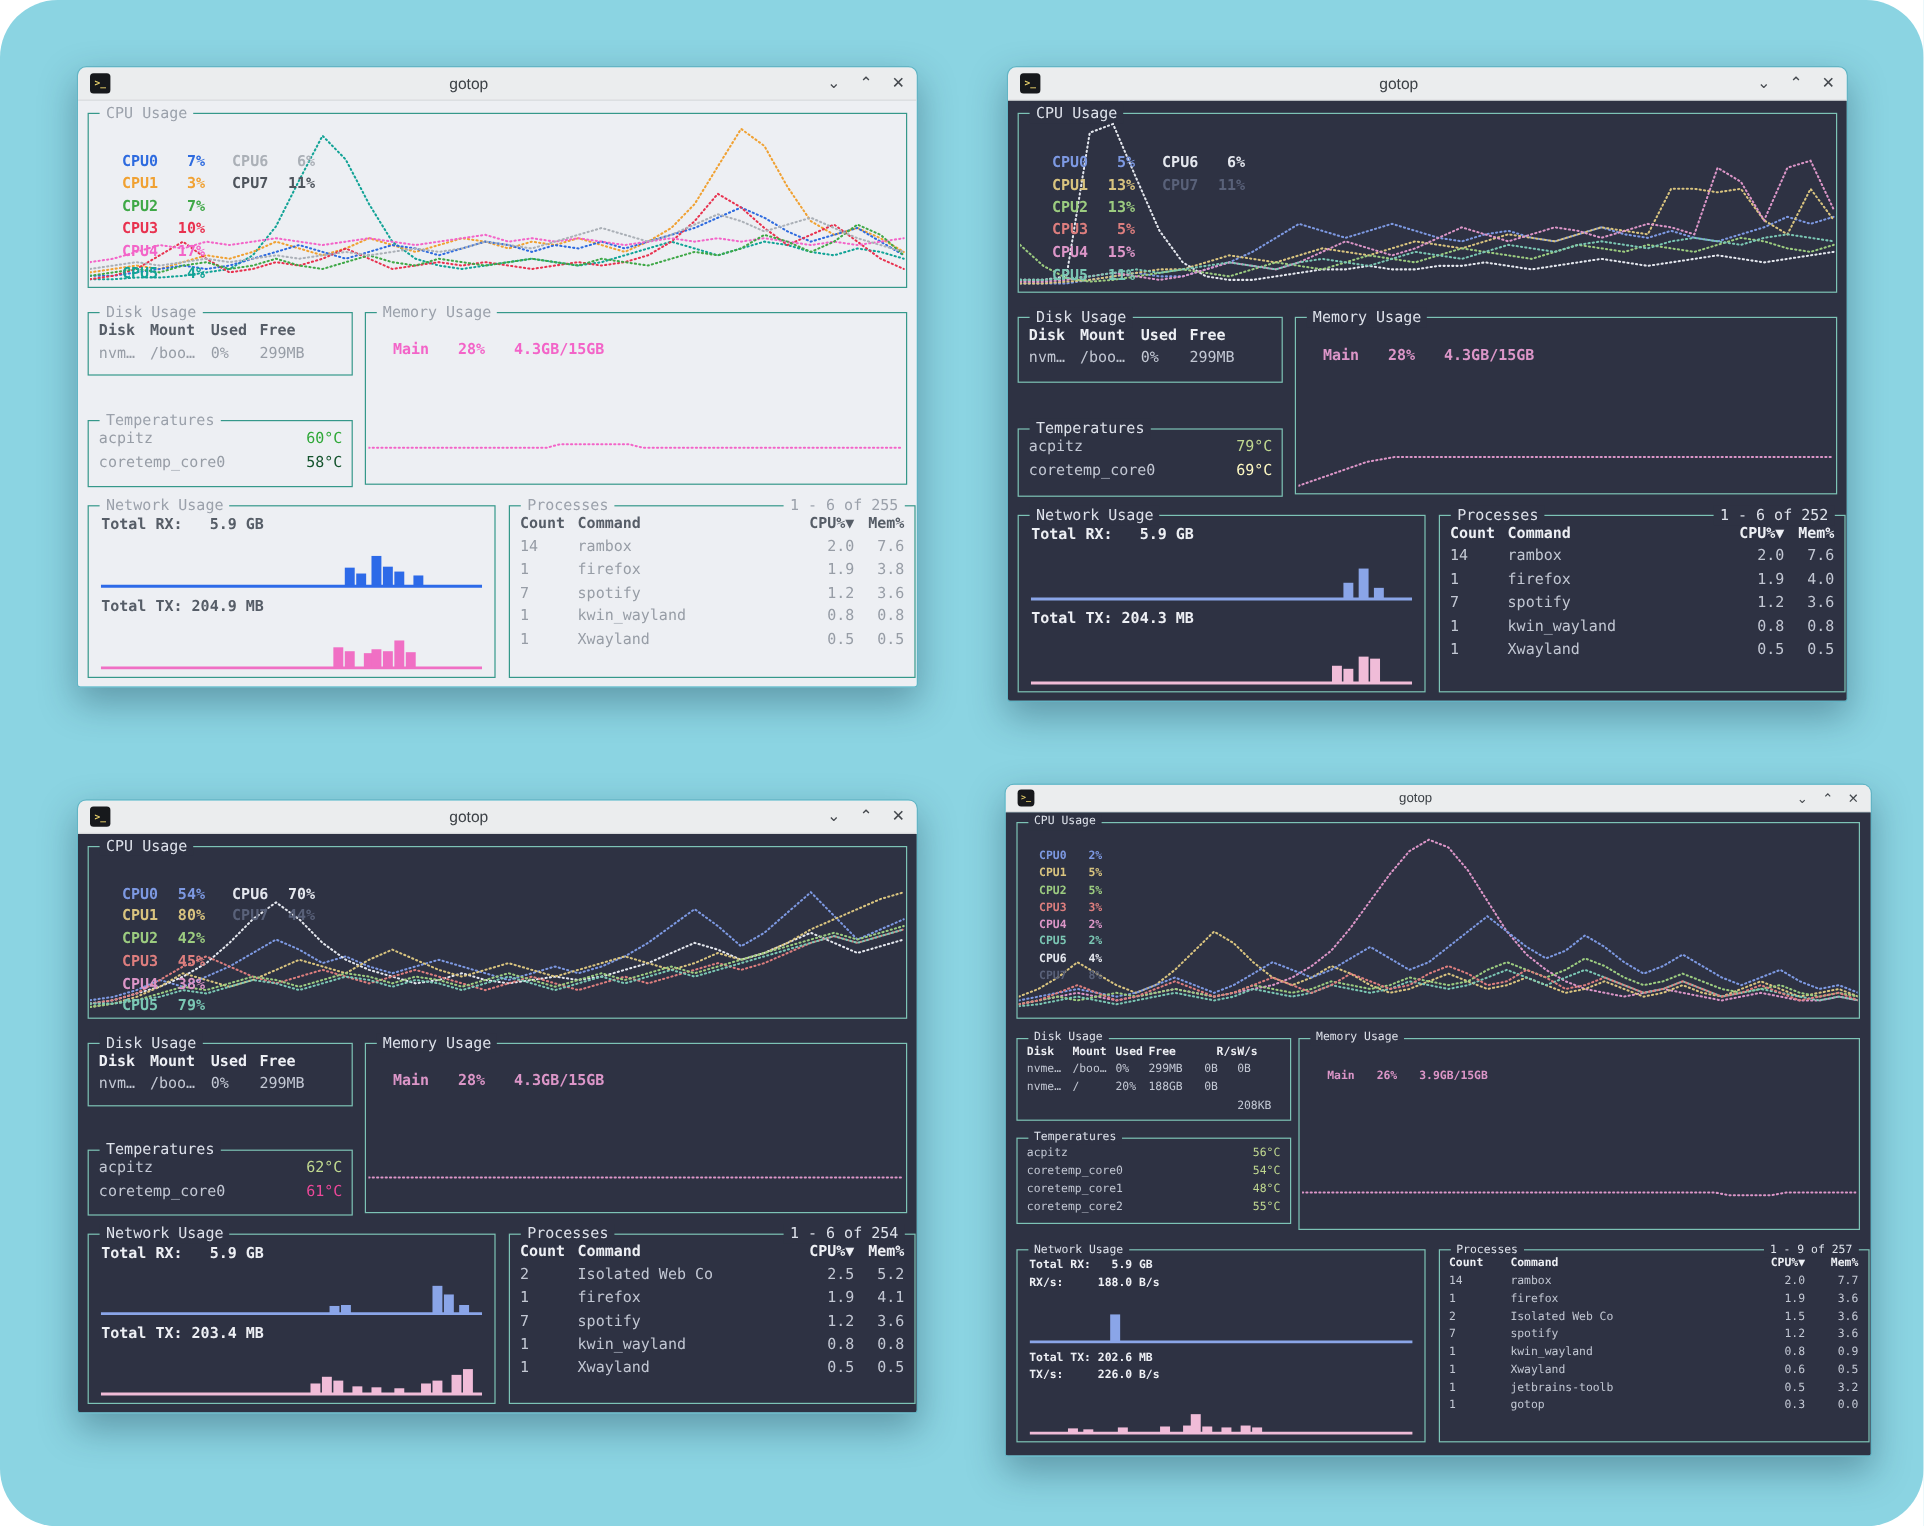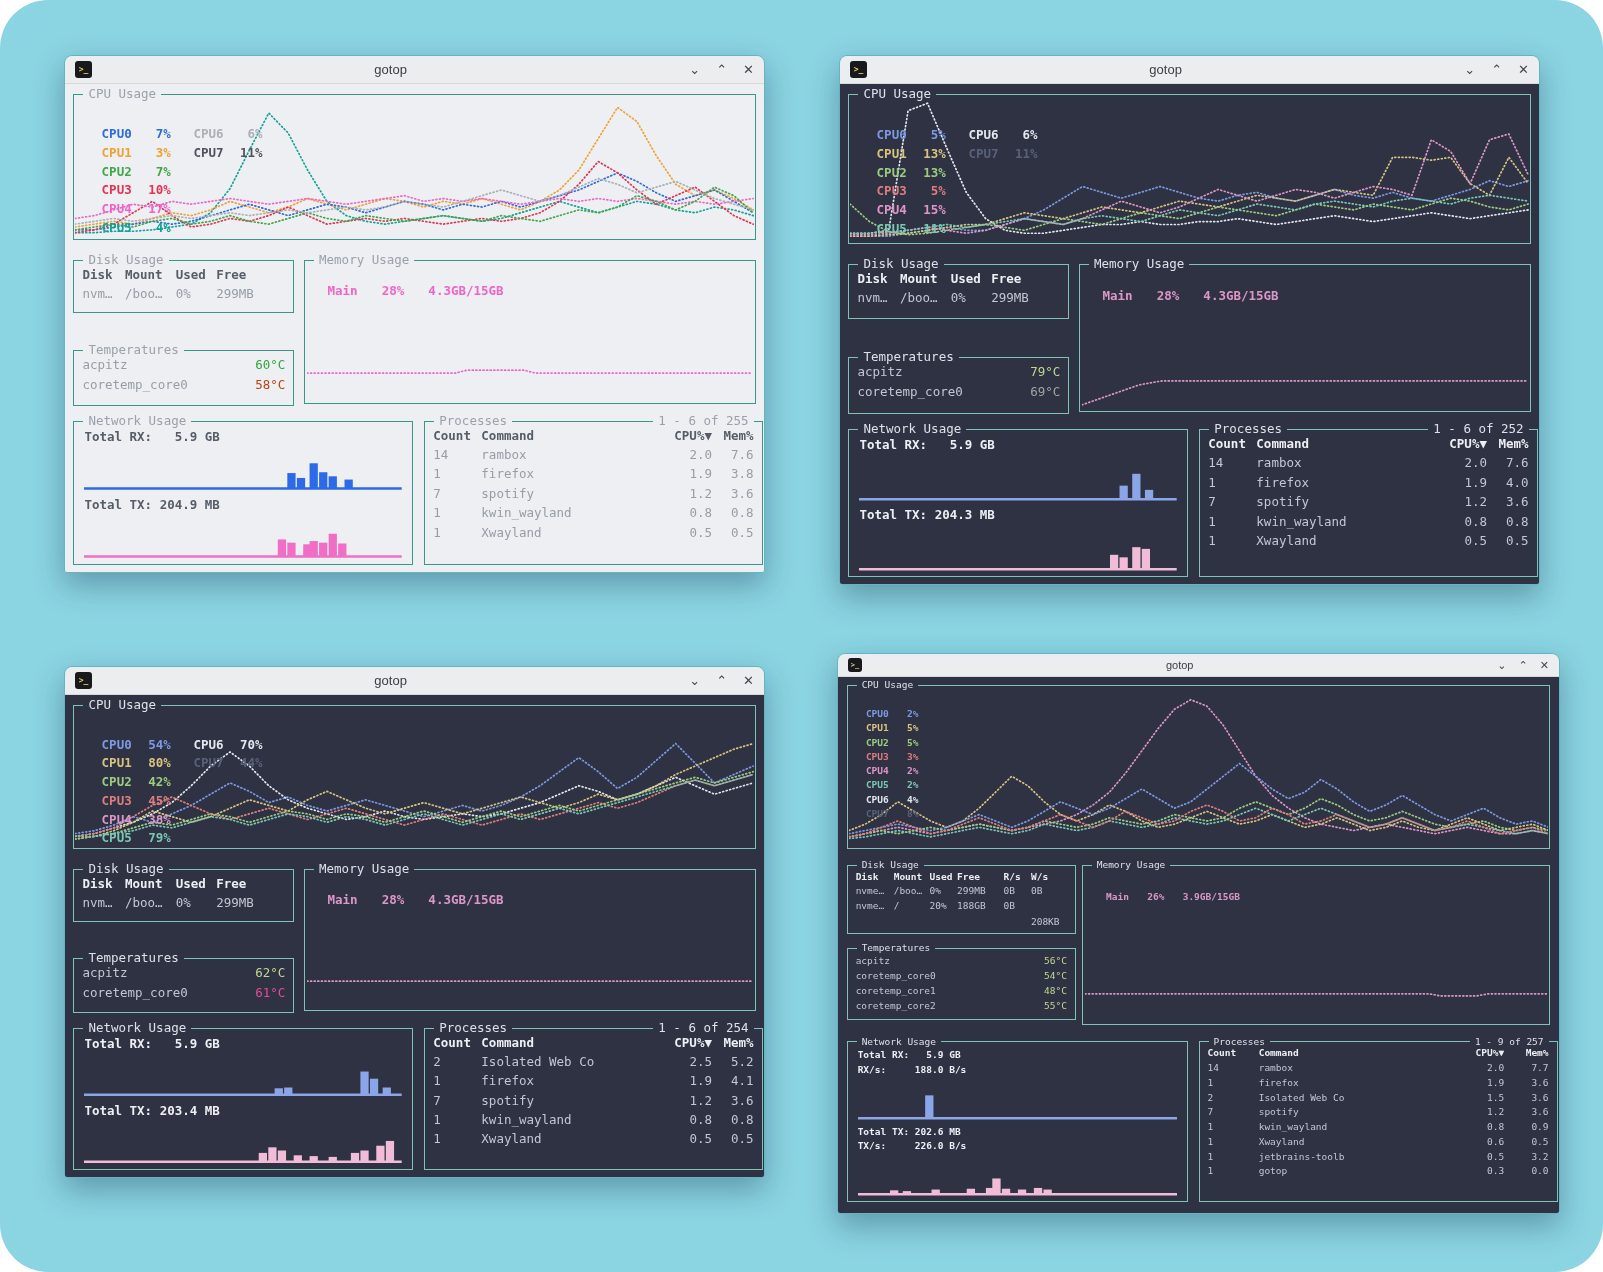--- a/index.html
+++ b/index.html
@@ -147,21 +147,21 @@
         </div>
         <div class="panel" style="left: 1.2%; top: 54.5%; width: 31.6%; height: 11.5%;">
           <span class="ptitle">Temperatures</span>
           <div class="tbl">
             <div class="temp-row">
               <span>acpitz</span>
               <span style="color: rgb(47, 168, 56);">60°C</span>
             </div>
             <div class="temp-row">
               <span>coretemp_core0</span>
-              <span style="color: #c2410c;">58°C</span>
+              <span style="color: #14532d;">58°C</span>
             </div>
           </div>
         </div>
         <div class="panel" style="left: 1.2%; top: 69%; width: 48.6%; height: 29.5%;">
           <span class="ptitle">Network Usage</span>
           <div class="net-inner">
             <div class="net-lbl"><span>Total RX:</span>&nbsp;&nbsp;&nbsp;<span>5.9 GB</span></div>
             <svg class="net-svg" viewBox="0 0 100 30" preserveAspectRatio="none">
               <rect x="64" y="17.94" width="2.6" height="10.26" fill="#2d6ae8"></rect>
               <rect x="67" y="21.18" width="2.6" height="7.02" fill="#2d6ae8"></rect>
@@ -320,21 +320,21 @@
         </div>
         <div class="panel" style="left: 1.2%; top: 54.5%; width: 31.6%; height: 11.5%;">
           <span class="ptitle">Temperatures</span>
           <div class="tbl">
             <div class="temp-row">
               <span>acpitz</span>
               <span style="color: rgb(192, 216, 144);">79°C</span>
             </div>
             <div class="temp-row">
               <span>coretemp_core0</span>
-              <span style="color: #a3a3a3;">69°C</span>
+              <span style="color: #fef9c3;">69°C</span>
             </div>
           </div>
         </div>
         <div class="panel" style="left: 1.2%; top: 69%; width: 48.6%; height: 29.5%;">
           <span class="ptitle">Network Usage</span>
           <div class="net-inner">
             <div class="net-lbl"><span>Total RX:</span>&nbsp;&nbsp;&nbsp;<span>5.9 GB</span></div>
             <svg class="net-svg" viewBox="0 0 100 30" preserveAspectRatio="none">
               <rect x="82" y="19.56" width="2.6" height="8.64" fill="#8aa5e8"></rect>
               <rect x="86" y="12.00" width="2.6" height="16.20" fill="#8aa5e8"></rect>
@@ -633,21 +633,21 @@
           </div>
         </div>
         <div class="panel" style="left: 1.2%; top: 35%; width: 31.8%; height: 13%;">
           <span class="ptitle">Disk Usage</span>
           <div class="tbl disk-tbl">
             <div class="trow hdr">
               <span class="c" style="width: 18%;">Disk</span>
               <span class="c" style="width: 17%;">Mount</span>
               <span class="c" style="width: 13%;">Used</span>
               <span class="c" style="width: 22%;">Free</span>
-              <span class="c" style="width: 13%;">R/s</span>
+              <span class="c" style="width: 13%; text-align: right;">R/s</span>
               <span class="c" style="width: 17%;">W/s</span>
             </div>
             <div class="trow">
               <span class="c" style="width: 18%;">nvme…</span>
               <span class="c" style="width: 17%;">/boo…</span>
               <span class="c" style="width: 13%;">0%</span>
               <span class="c" style="width: 22%;">299MB</span>
               <span class="c" style="width: 13%;">0B</span>
               <span class="c" style="width: 17%;">0B</span>
             </div>

